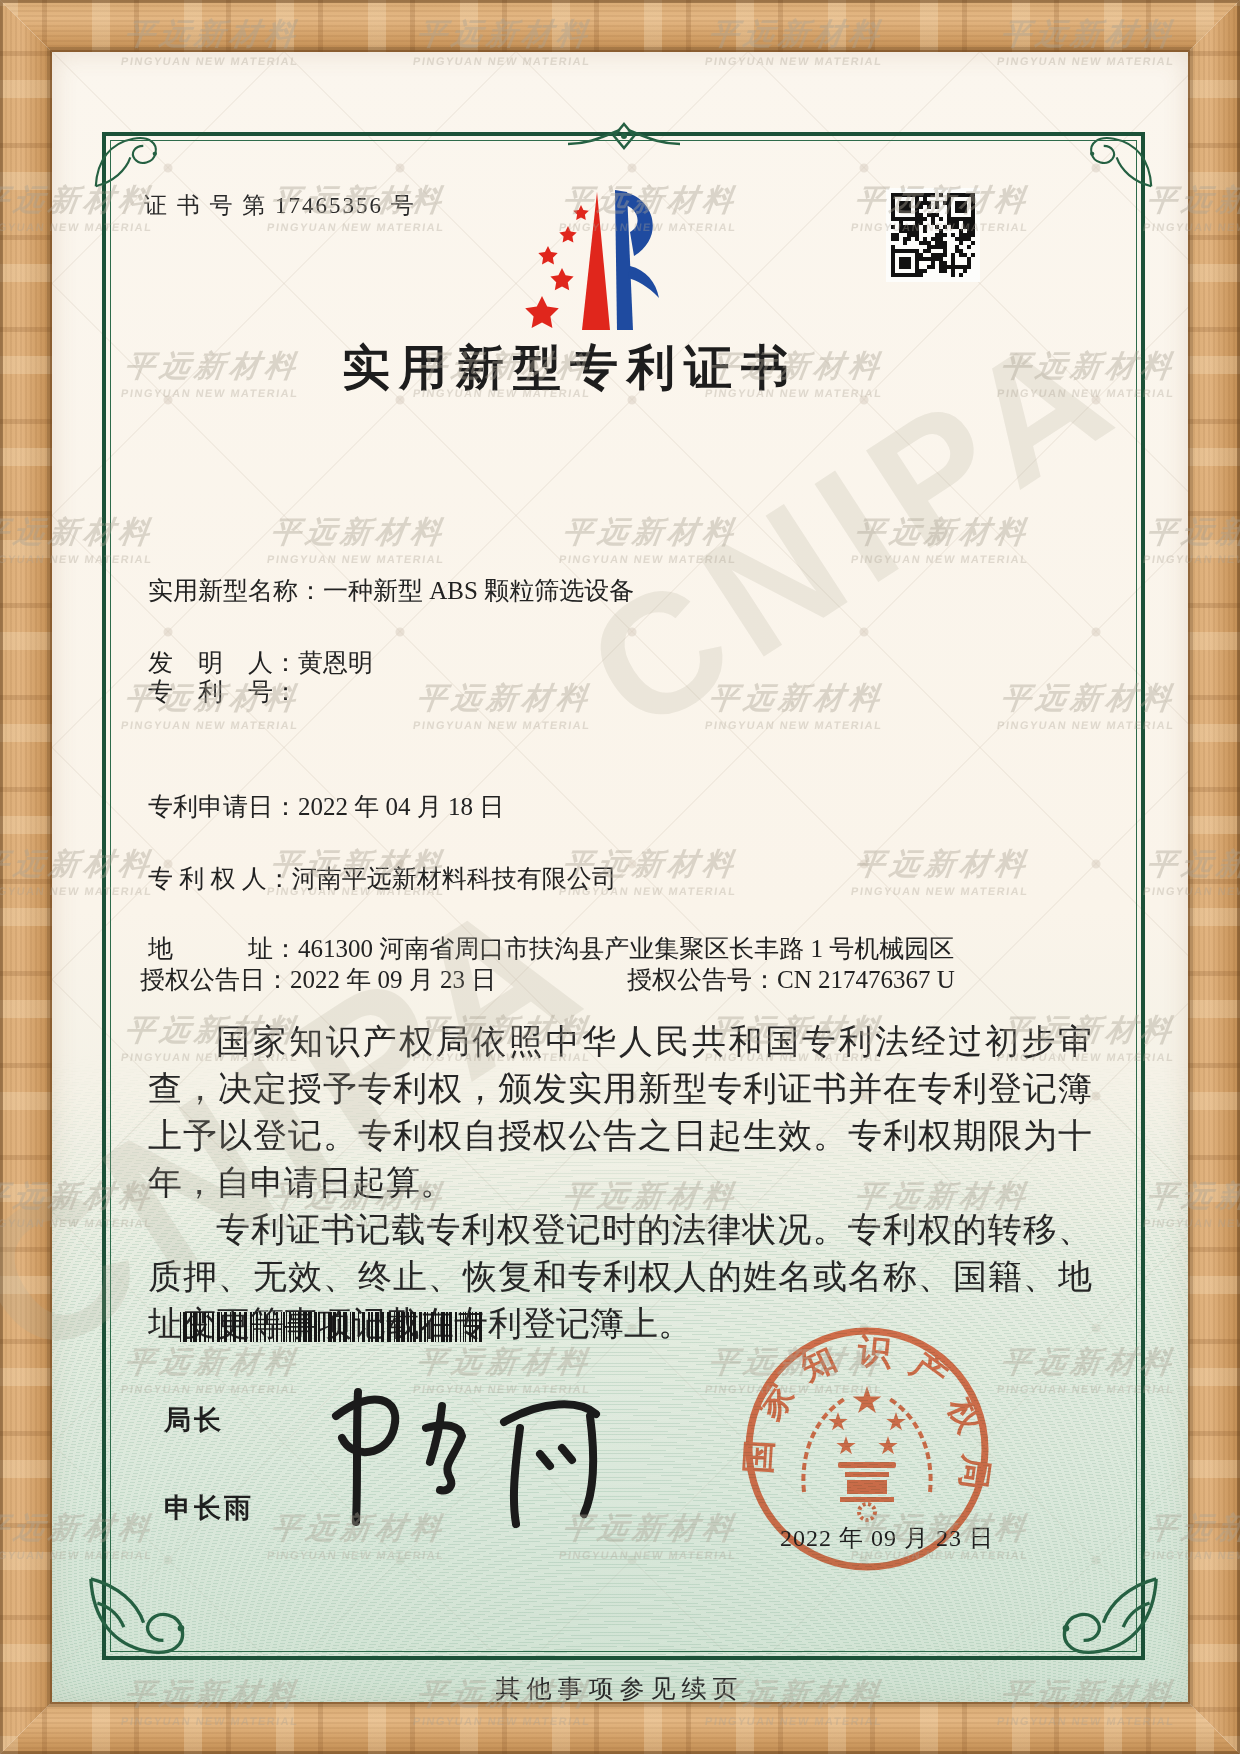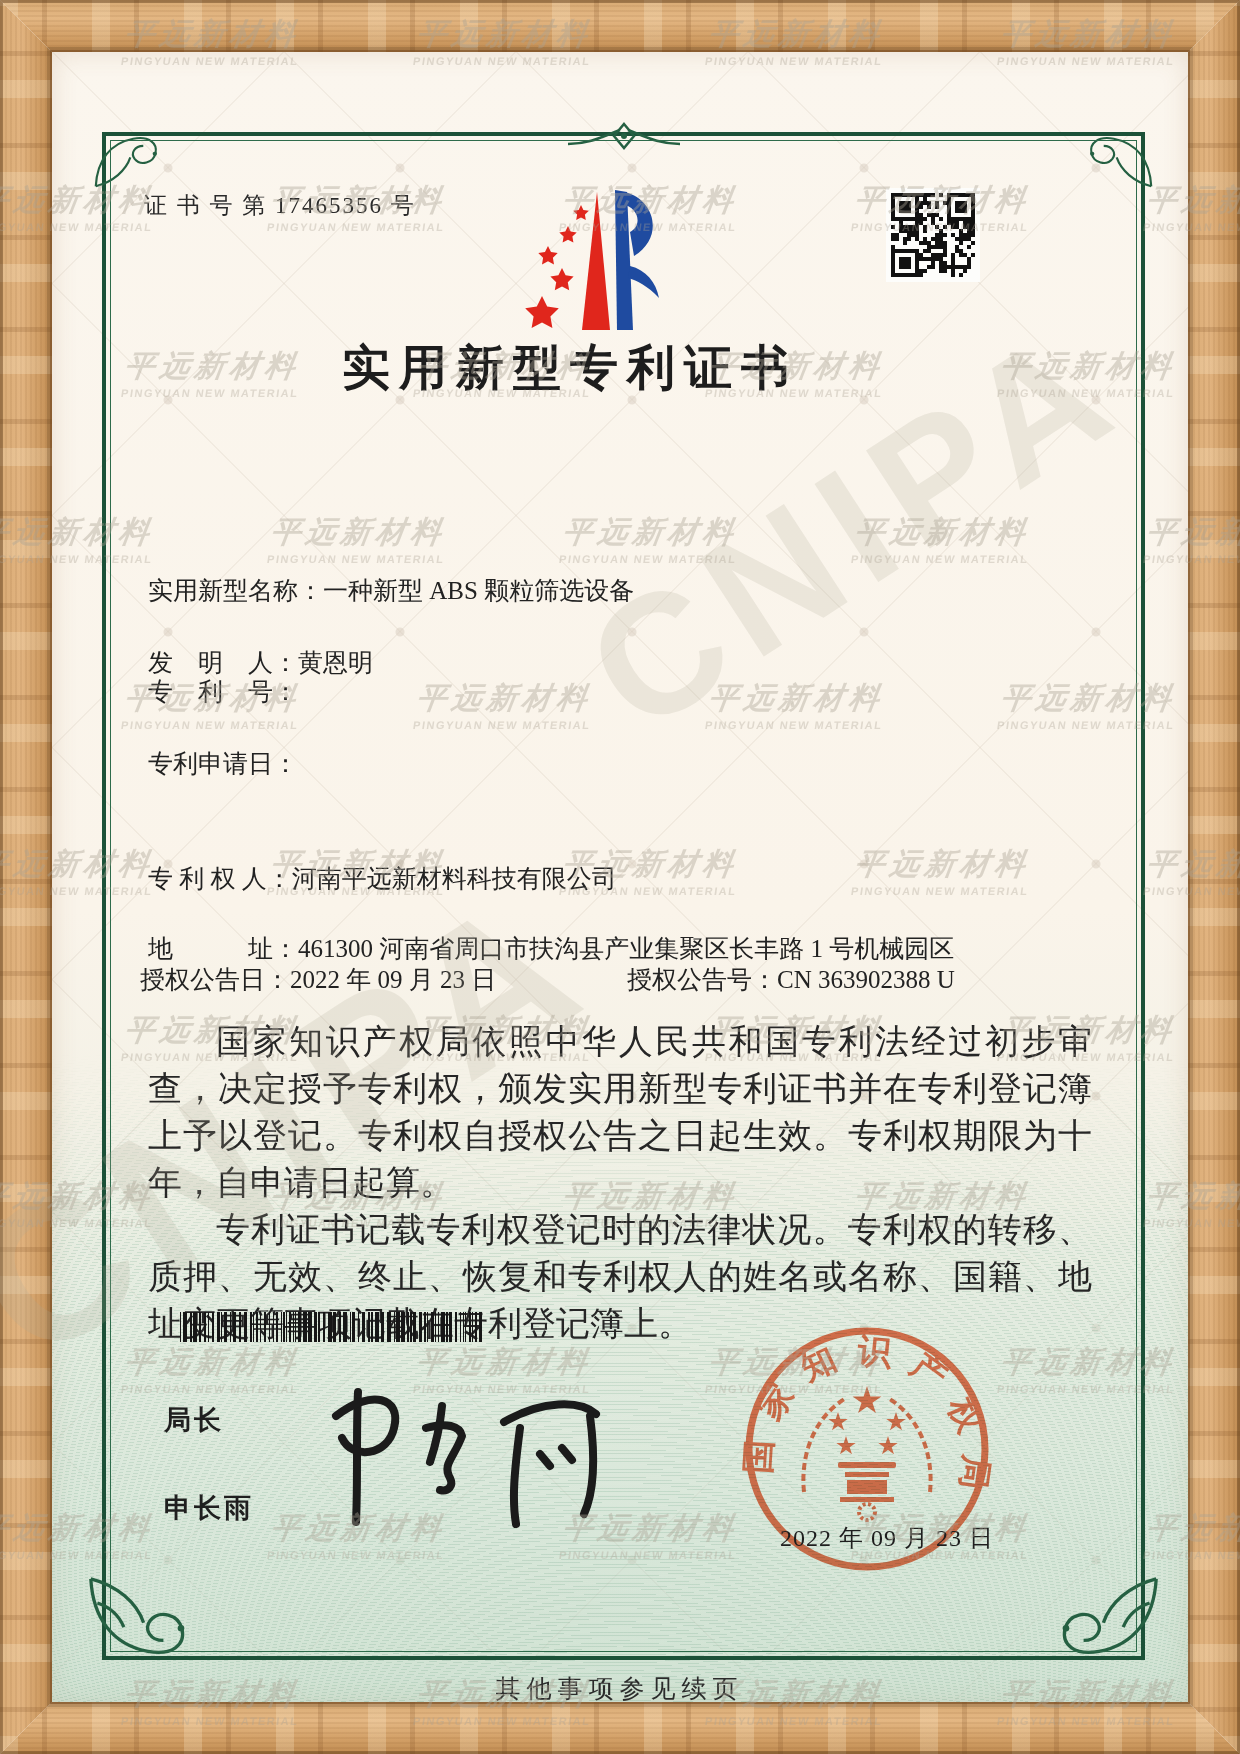--- a/index.html
+++ b/index.html
@@ -331,33 +331,34 @@
     </div>
     <div class="t field" style="top:550px">
       <span class="flabel">发　明　人：</span>
       <span class="fvalue">黄恩明</span>
     </div>
     <div class="t field" style="top:622px">
       <span class="flabel">专　利　号：</span>
     </div>
     <div class="t field" style="top:694px">
       <span class="flabel">专利申请日：</span>
+      <span class="fvalue">2022 年 04 月 18 日</span>
     </div>
     <div class="t field" style="top:766px">
       <span class="flabel">专 利 权 人：</span>
       <span class="fvalue">河南平远新材料科技有限公司</span>
     </div>
     <div class="t field" style="top:836px">
       <span class="flabel">地　　　址：</span>
       <span class="fvalue">461300 河南省周口市扶沟县产业集聚区长丰路 1 号机械园区</span>
     </div>
 
     <div class="t grant-row" style="top:910px;position:absolute">
       <span>授权公告日：</span><span>2022 年 09 月 23 日</span>
-      <span class="grant2"><span>授权公告号：</span><span>CN 363902388 U</span></span>
+      <span class="grant2"><span>授权公告号：</span><span>CN 217476367 U</span></span>
     </div>
 
     <div class="t paras">
       <p>国家知识产权局依照中华人民共和国专利法经过初步审查，决定授予专利权，颁发实用新型专利证书并在专利登记簿上予以登记。专利权自授权公告之日起生效。专利权期限为十年，自申请日起算。</p>
       <p>专利证书记载专利权登记时的法律状况。专利权的转移、质押、无效、终止、恢复和专利权人的姓名或名称、国籍、地址变更等事项记载在专利登记簿上。</p>
     </div>
 
     <div class="t barcode">
         <i style="width: 1px; margin-right: 2px;"></i>
         <i style="width: 4px; margin-right: 3px;"></i>

